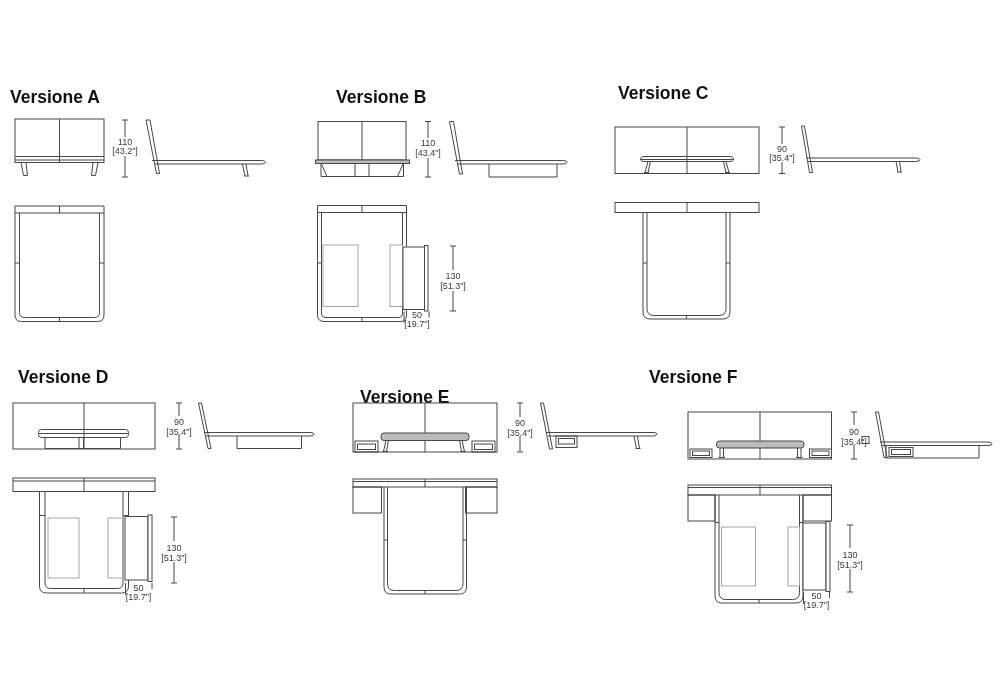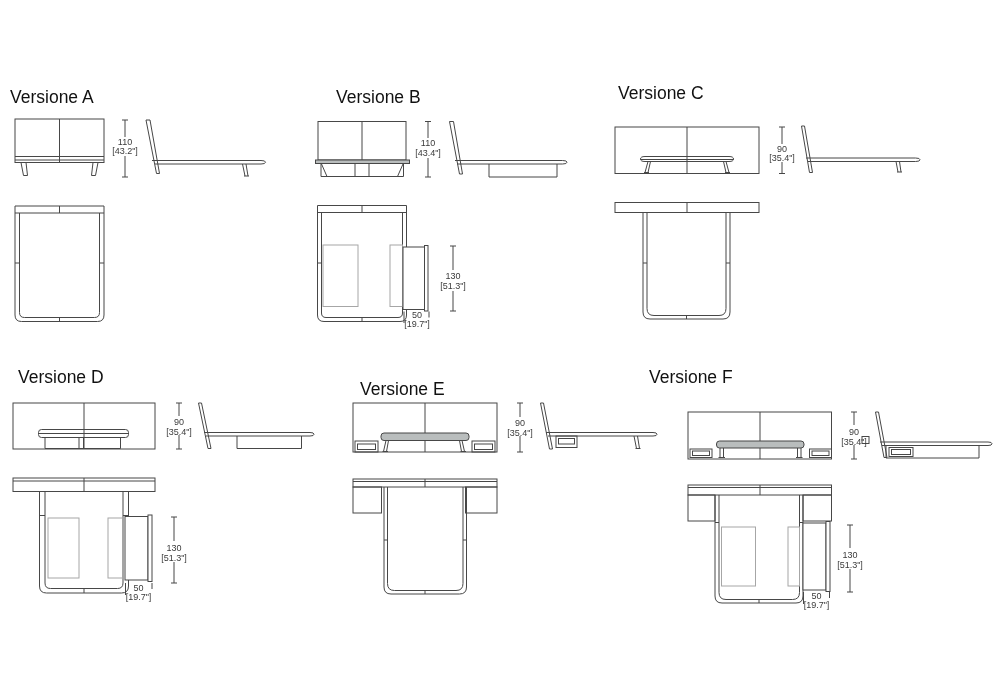--- a/index.html
+++ b/index.html
@@ -1,36 +1,36 @@
 <!DOCTYPE html>
 <html><head>
 <meta charset="utf-8">
 <style>
   html,body{margin:0;padding:0;background:#ffffff;}
   #canvas{position:relative;width:1000px;height:700px;background:#ffffff;overflow:hidden;
           font-family:"Liberation Sans",sans-serif;}
-  .vtitle{position:absolute;font-weight:normal;font-size:17.5px;color:#111111;letter-spacing:0;
+  .vtitle{position:absolute;font-weight:bold;font-size:17.5px;color:#111111;letter-spacing:0;
           font-family:"Liberation Sans",sans-serif;white-space:nowrap;}
   svg{position:absolute;left:0;top:0;}
   .ln{fill:none;stroke:#474747;stroke-width:1;}
   .fillw{fill:#ffffff;stroke:#474747;stroke-width:1;}
   .gray{fill:none;stroke:#a6a6a6;stroke-width:1;}
   .bench{fill:#b9bdbd;stroke:#474747;stroke-width:1;}
   .dim{font-family:"Liberation Sans",sans-serif;font-size:9px;fill:#3a3a3a;text-anchor:middle;}
 </style>
 </head>
 <body>
 
 <div id="canvas">
 
   <div class="vtitle" style="left:10px;top:87px">Versione A</div>
   <div class="vtitle" style="left:336px;top:87px">Versione B</div>
   <div class="vtitle" style="left:618px;top:83px">Versione C</div>
   <div class="vtitle" style="left:18px;top:367px">Versione D</div>
-  <div class="vtitle" style="left:360px;top:379px">Versione E</div>
+  <div class="vtitle" style="left:360px;top:387px">Versione E</div>
   <div class="vtitle" style="left:649px;top:367px">Versione F</div>
 
   <svg width="1000" height="700" viewBox="0 0 1000 700">
 
     <g>
       <g class="ln">
         <rect x="15" y="119" width="89" height="43.5"></rect>
         <line x1="59.5" y1="119" x2="59.5" y2="162.5"></line>
         <line x1="15" y1="156.5" x2="104" y2="156.5"></line>
         <line x1="15" y1="160" x2="104" y2="160"></line>

